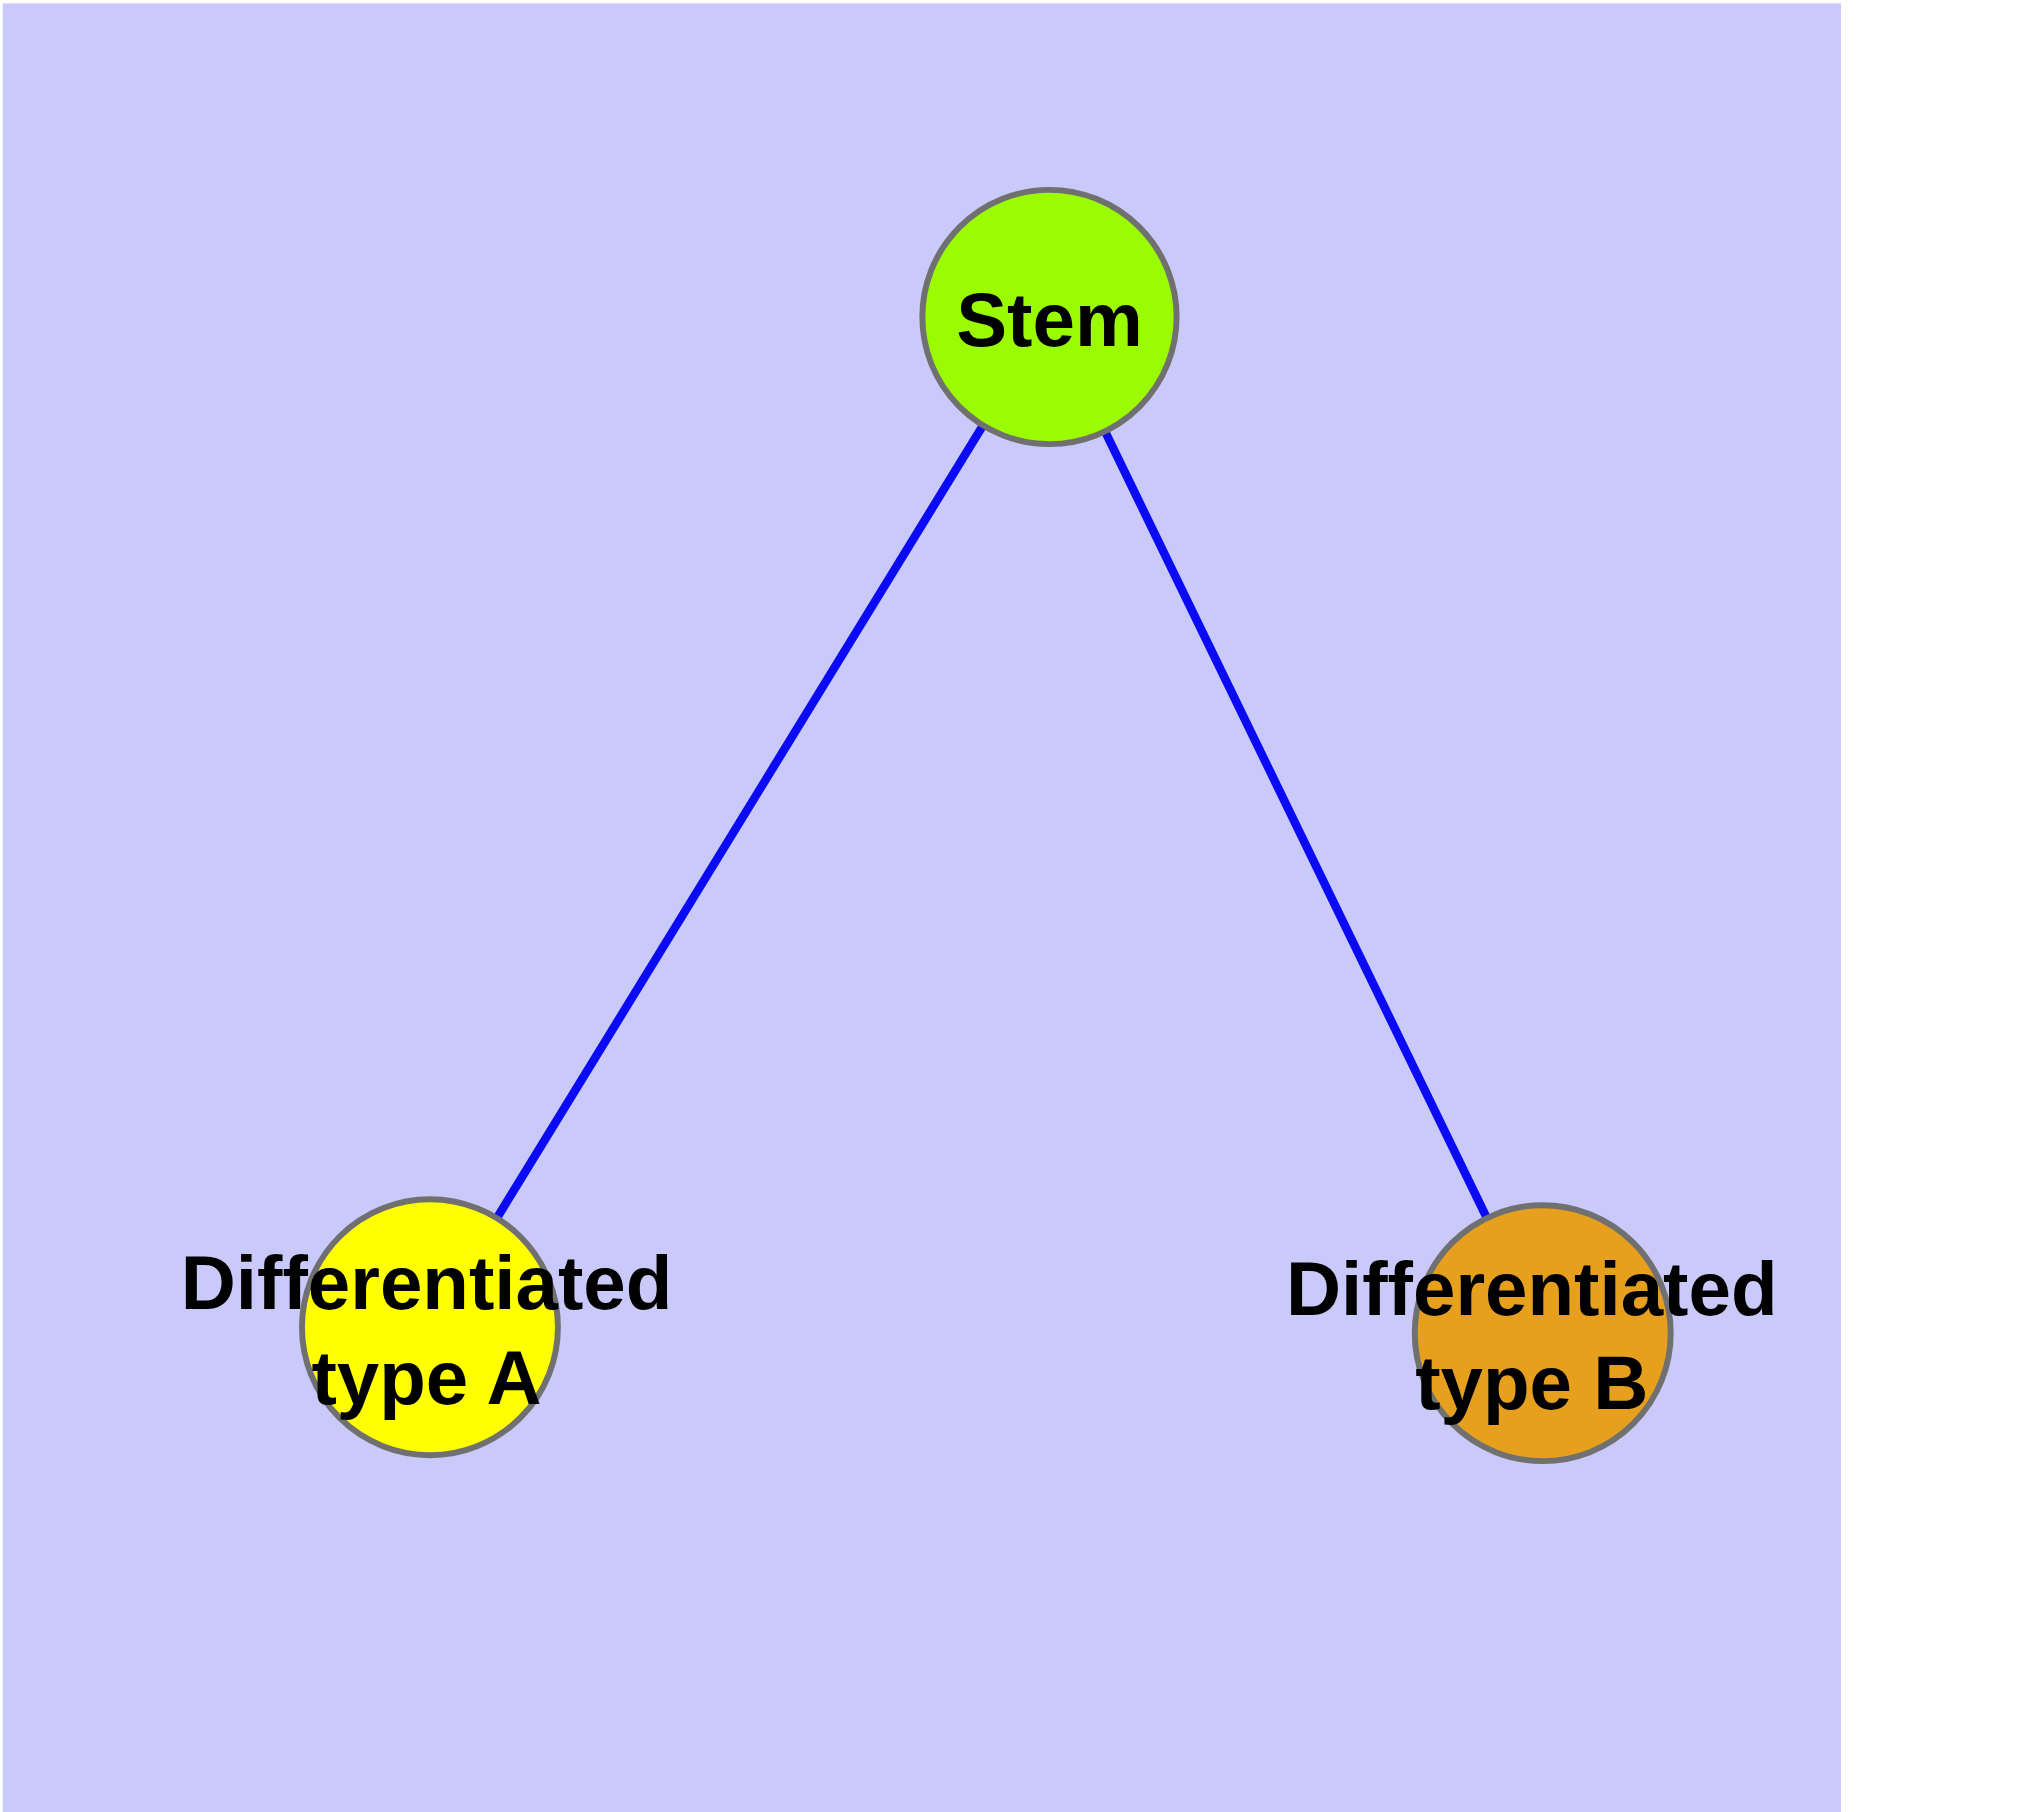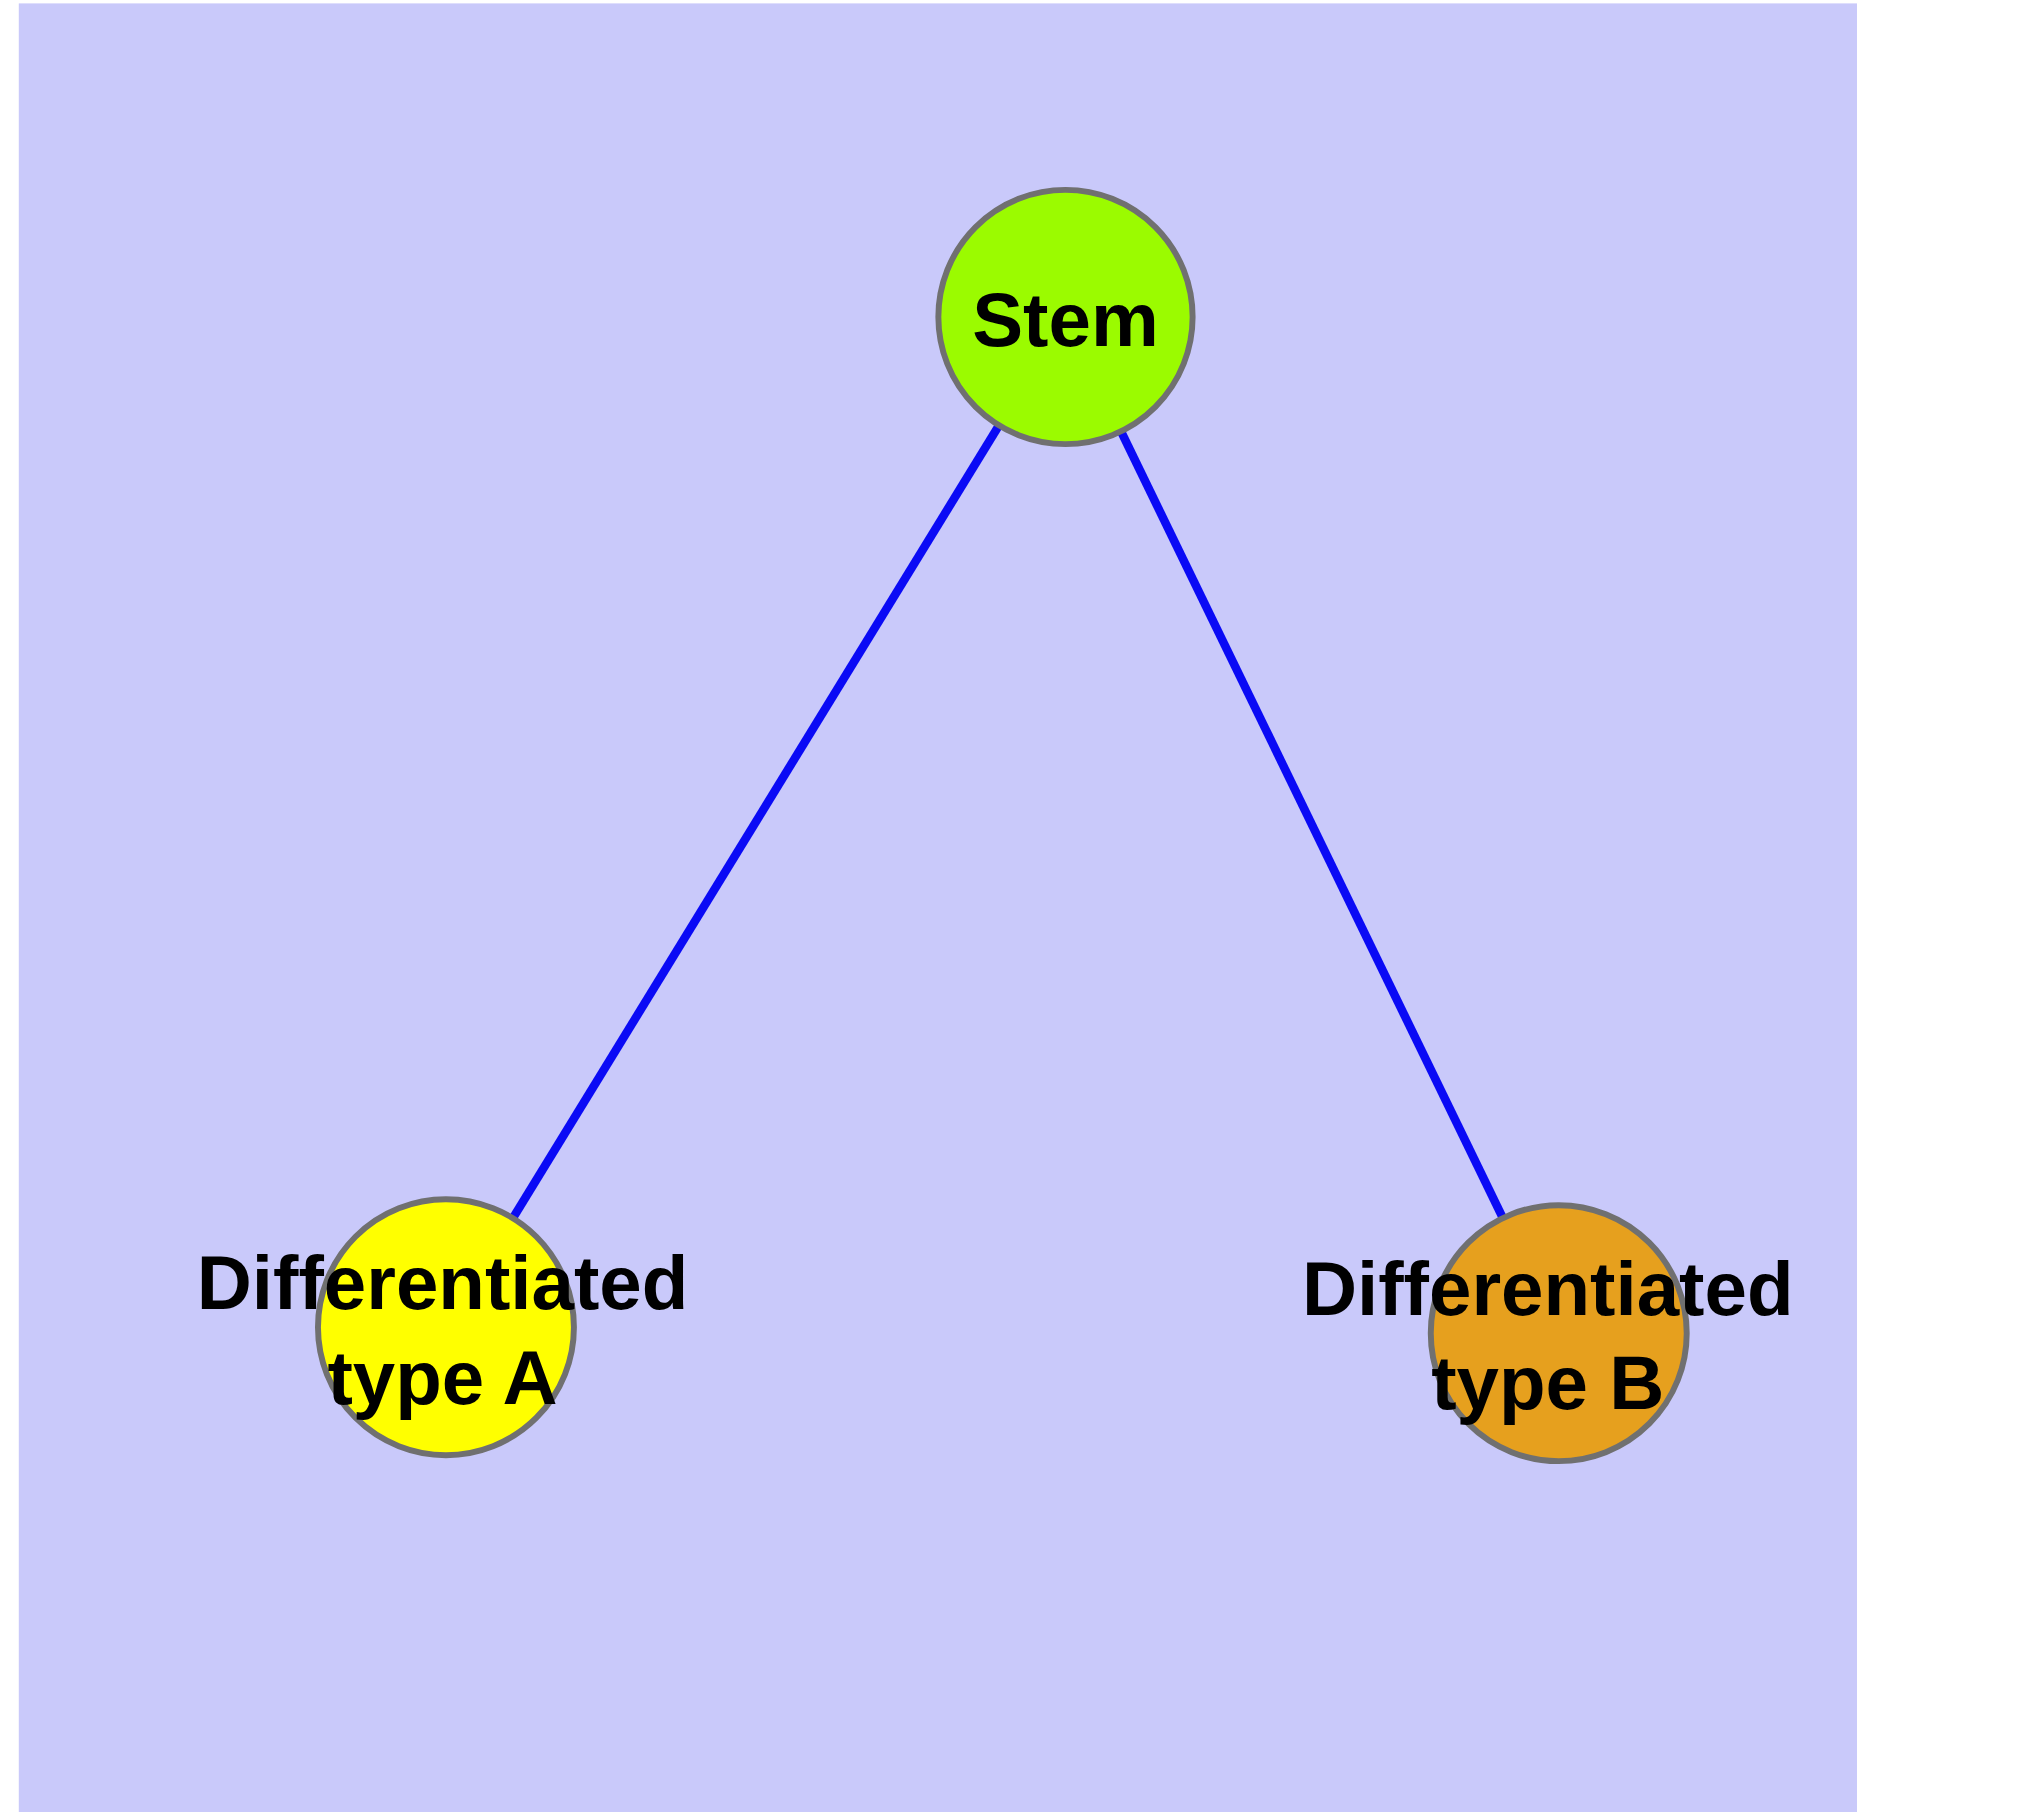--- a/index.html
+++ b/index.html
@@ -7,21 +7,20 @@
     padding: 0;
     background: #FFFFFF;
   }
   .page {
     position: relative;
     width: 1841px;
     height: 1812px;
     background: #FFFFFF;
     overflow: hidden;
     font-family: "Liberation Sans", "DejaVu Sans", sans-serif;
-    margin-left: 16px;
   }
   svg.graph {
     display: block;
   }
   .edge {
     stroke-width: 10px;
     fill: none;
   }
   .node {
     stroke-width: 7px;

